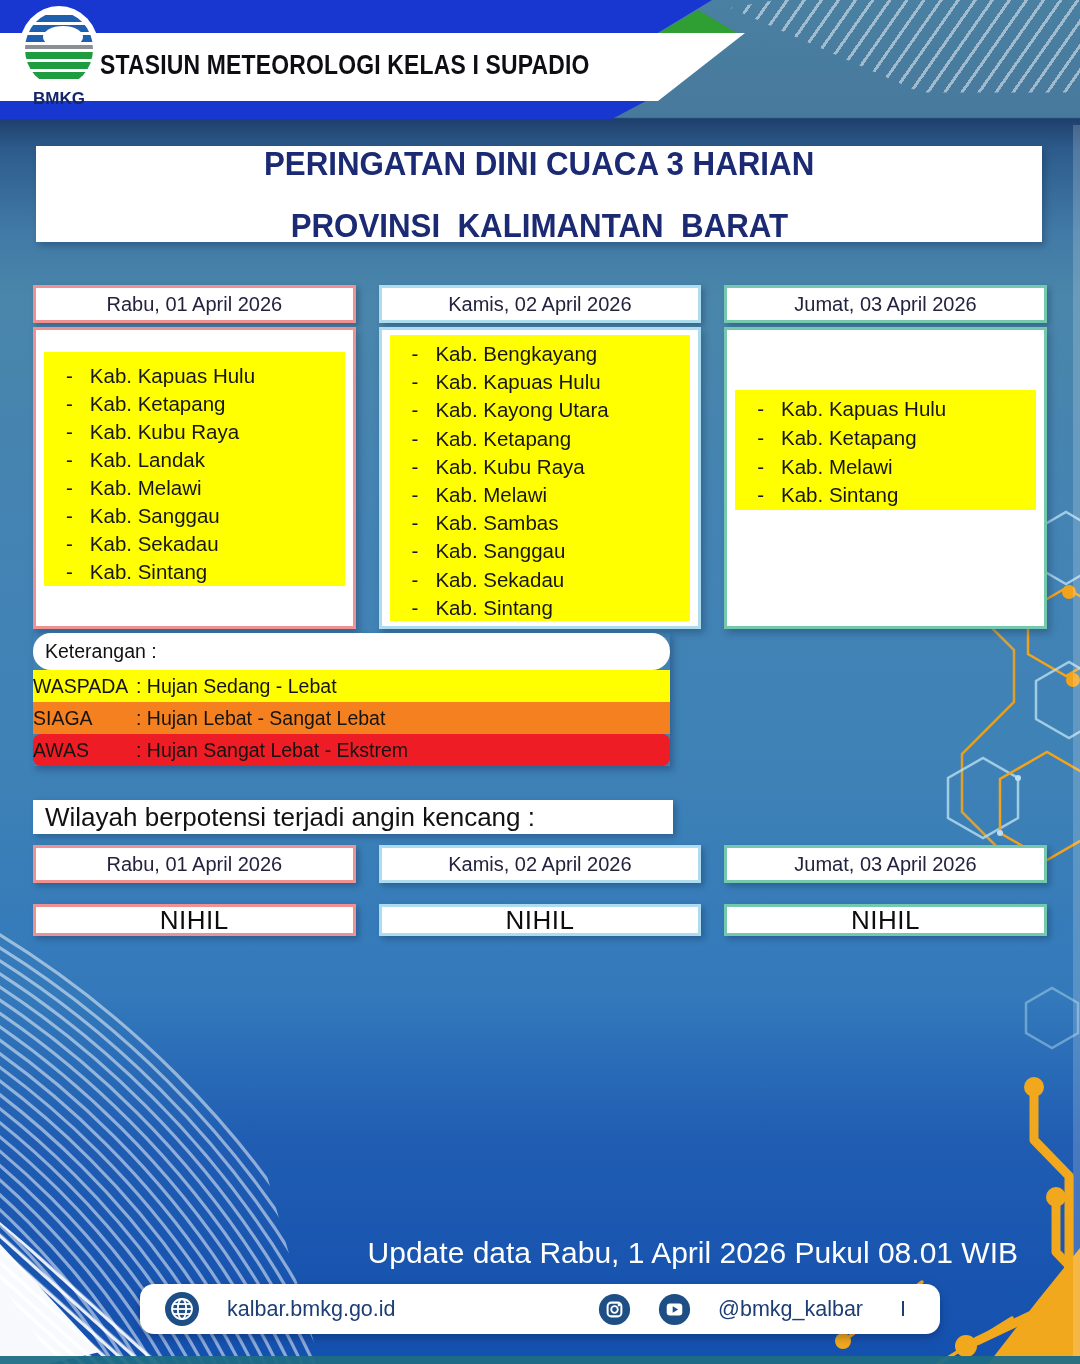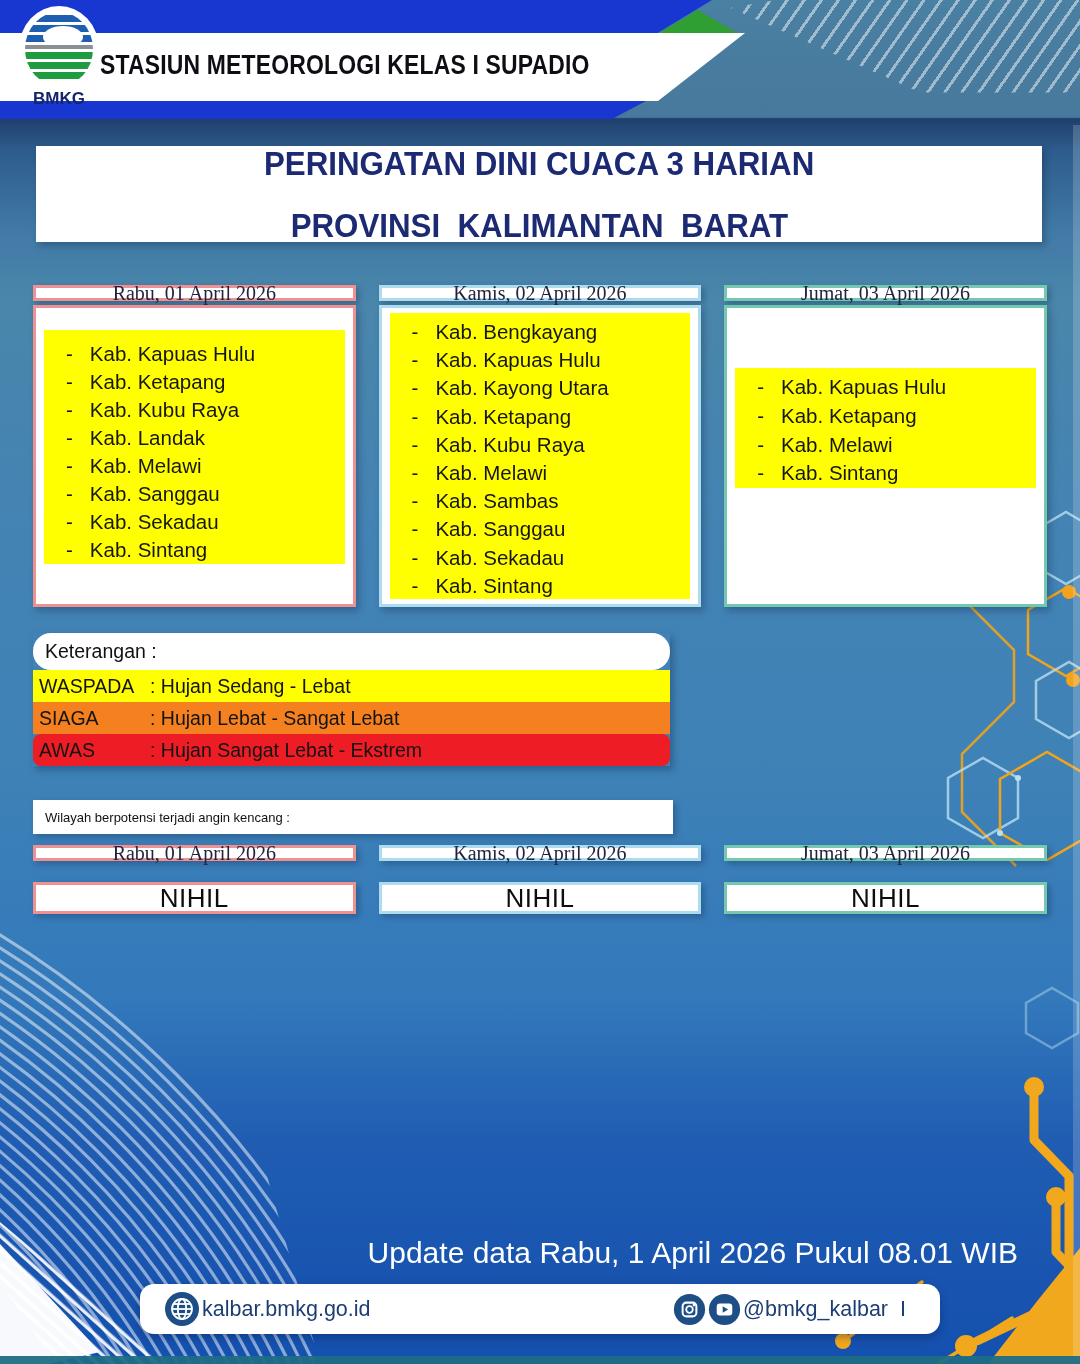--- a/index.html
+++ b/index.html
@@ -33,60 +33,60 @@
     display:flex; flex-direction:column; align-items:center; justify-content:center;
     box-shadow:3px 4px 7px rgba(8,22,60,.28);
     gap:20px;
   }
   .title-line { color:#1b2a72; font-weight:bold; font-size:34px; line-height:42px;
     transform:scaleX(.92); white-space:pre; }
   
   .days { position:absolute; left:33px; top:285px; width:1014px; display:flex; gap:23px; }
   .day-col { width:322.6px; }
   .date-head {
-    height:16px; background:#fff; border:3px solid var(--accent,#ccc);
+    height:38px; background:#fff; border:3px solid var(--accent,#ccc);
     display:flex; align-items:center; justify-content:center;
-    font-size:20px; color:#23233f; box-shadow:3px 3px 6px rgba(8,20,55,.28);font-family:Liberation Serif, serif;
+    font-size:20px; color:#23233f; box-shadow:3px 3px 6px rgba(8,20,55,.28);
   }
   .day-body {
     margin-top:4px; height:302px; background:#fff; border:3px solid var(--accent,#ccc);
     position:relative; box-shadow:3px 4px 7px rgba(8,20,55,.28);
   }
   .regions-box { position:absolute; left:8px; right:8px; background:#ffff00;
     list-style:none; padding-left:22px; }
   .item-0 .regions-box { top:22px; height:234px; padding-top:10px; }
   .item-1 .regions-box { top:5px;  height:286px; padding-top:5px; }
   .item-2 .regions-box { top:60px; height:120px; padding-top:5px; }
   .region-item { display:flex; gap:17px; font-size:20.5px; color:#161616; }
   .item-0 .region-item { line-height:28px; }
   .item-1 .region-item { line-height:28.2px; }
   .item-2 .region-item { line-height:28.8px; }
   .dash { color:#161616; }
   
   .legend { position:absolute; left:33px; top:633px; width:637px;
     box-shadow:3px 4px 7px rgba(8,20,55,.3); }
   .legend-title { background:#fff; height:37px; display:flex; align-items:center;
     padding-left:12px; font-size:19.5px; color:#111;border-radius:18px; }
-  .legend-row { height:32px; display:flex; align-items:center; padding-left:6px;
-    font-size:19.5px; color:#141414;gap:8px; }
+  .legend-row { height:32px; display:flex; align-items:center; padding-left:0;
+    font-size:19.5px; color:#141414; }
   .legend-label { width:103px; flex:none; }
   
   .wind-label-box { position:absolute; left:33px; top:800px; width:640px; height:34px;
     background:#fff; display:flex; align-items:center; padding-left:12px;
-    font-size:13px; color:#111; box-shadow:3px 3px 6px rgba(8,20,55,.28); }
+    font-size:26px; color:#111; box-shadow:3px 3px 6px rgba(8,20,55,.28); }
   .wind-days { position:absolute; left:33px; top:845px; width:1014px; display:flex; gap:23px; }
   .wind-col { width:322.6px; }
   .nihil-box { margin-top:21px; height:32px; background:#fff; border:3px solid var(--accent,#ccc);
     display:flex; align-items:center; justify-content:center; font-size:26px;
     letter-spacing:.5px; color:#0d0d0d; box-shadow:3px 3px 6px rgba(8,20,55,.28); }
   
   .update-note { position:absolute; right:62px; top:1236px; color:#fff; font-size:30px; }
   .footer-pill { position:absolute; left:140px; top:1284px; width:800px; height:50px;
     background:#fff; border-radius:14px; display:flex; align-items:center;
-    padding:0 24px; gap:2px; box-shadow:0 3px 9px rgba(5,20,60,.35); }
+    padding:0 24px; gap:27px; box-shadow:0 3px 9px rgba(5,20,60,.35); }
   .pill-text { color:#1c3e74; font-size:21.5px; white-space:nowrap; }
   .pill-sep { color:#1c3e74; font-size:21.5px; margin:0 10px; }
   .pill-spacer { flex:1; }
   .icon-circle { width:36px; height:36px; flex:none; }
   .icon-small { width:33px; height:33px; flex:none; }
 </style>
 </head>
 <body>
 
 <div class="page">

